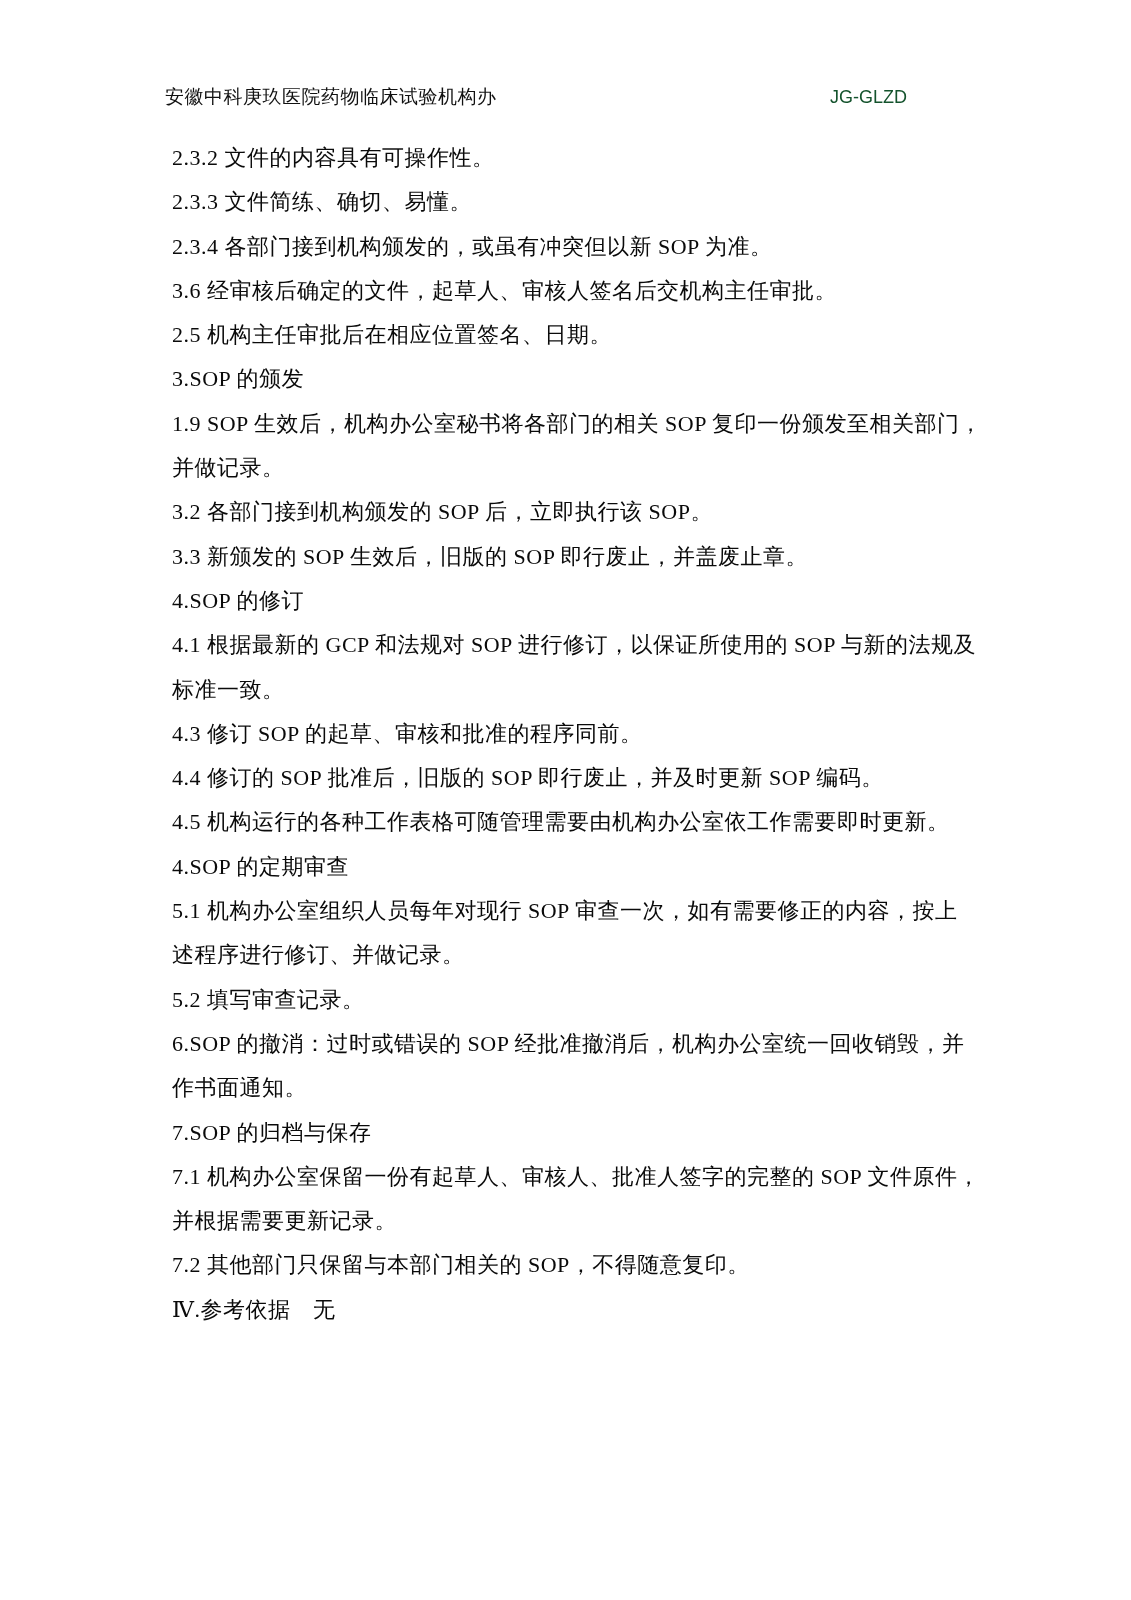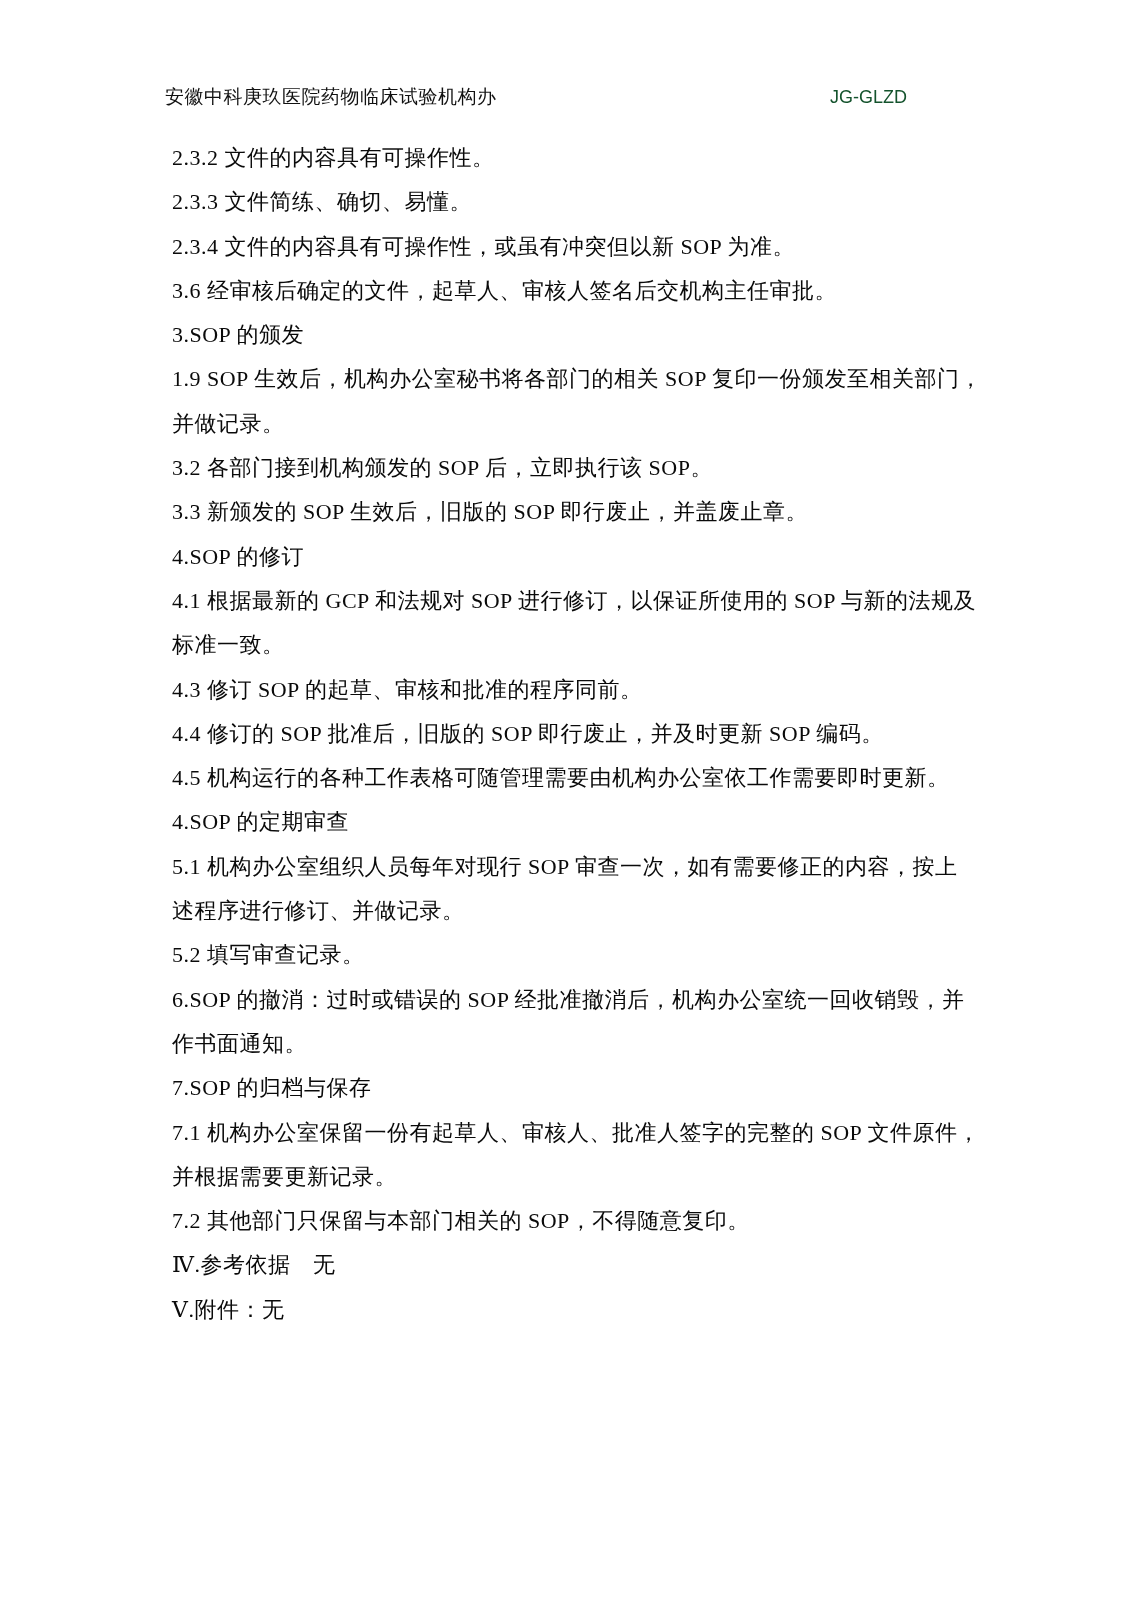--- a/index.html
+++ b/index.html
@@ -71,22 +71,23 @@
 <div class="page">
 
   <div class="header">
     <span class="header-left">安徽中科庚玖医院药物临床试验机构办</span>
     <span class="header-right">JG-GLZD</span>
   </div>
 
   <div class="content">
     <div class="text-line">2.3.2 文件的内容具有可操作性。</div>
     <div class="text-line">2.3.3 文件简练、确切、易懂。</div>
-    <div class="text-line">2.3.4 文件的内容具有可操作性，或虽有冲突但以新 SOP 为准。</div>
+    <div class="text-line">2.3.4 各部门接到机构颁发的，或虽有冲突但以新 SOP 为准。</div>
     <div class="text-line">3.6 经审核后确定的文件，起草人、审核人签名后交机构主任审批。</div>
+    <div class="text-line">2.5 机构主任审批后在相应位置签名、日期。</div>
     <div class="text-line">3.SOP 的颁发</div>
     <div class="text-line">1.9 SOP 生效后，机构办公室秘书将各部门的相关 SOP 复印一份颁发至相关部门，</div>
     <div class="text-line">并做记录。</div>
     <div class="text-line">3.2 各部门接到机构颁发的 SOP 后，立即执行该 SOP。</div>
     <div class="text-line">3.3 新颁发的 SOP 生效后，旧版的 SOP 即行废止，并盖废止章。</div>
     <div class="text-line">4.SOP 的修订</div>
     <div class="text-line">4.1 根据最新的 GCP 和法规对 SOP 进行修订，以保证所使用的 SOP 与新的法规及</div>
     <div class="text-line">标准一致。</div>
     <div class="text-line">4.3 修订 SOP 的起草、审核和批准的程序同前。</div>
     <div class="text-line">4.4 修订的 SOP 批准后，旧版的 SOP 即行废止，并及时更新 SOP 编码。</div>

